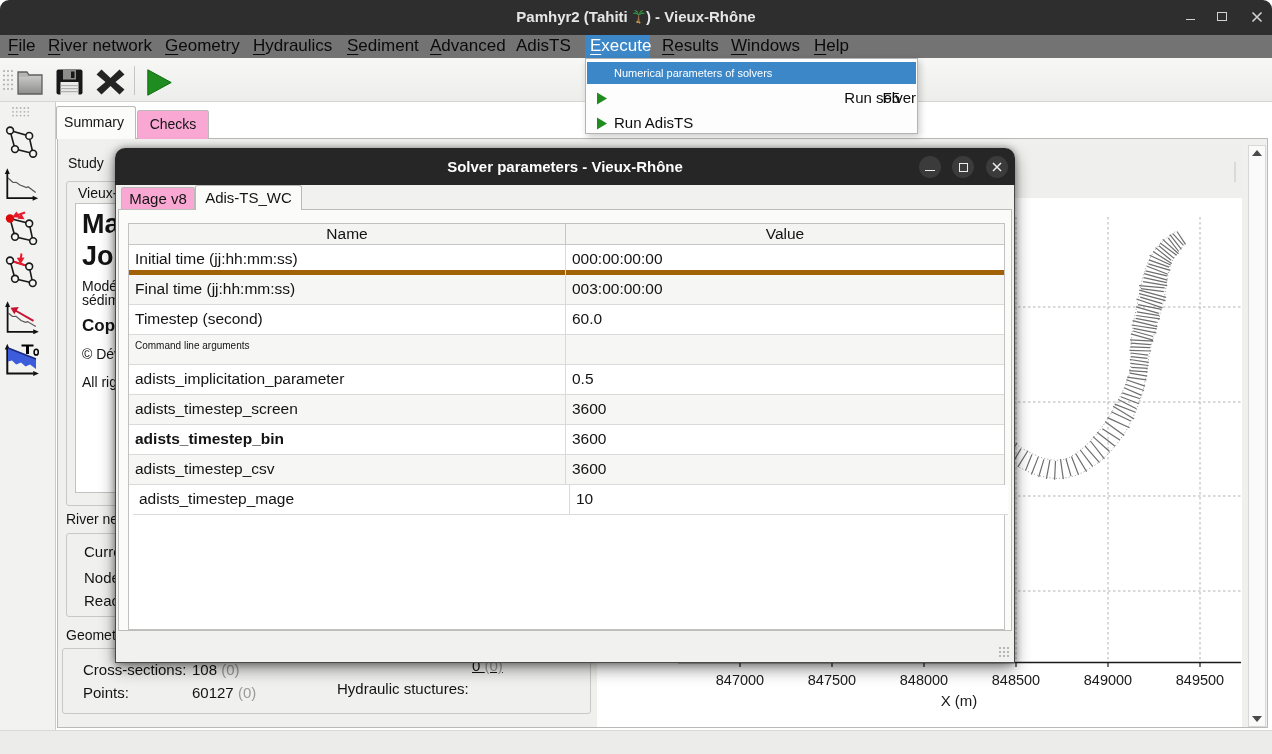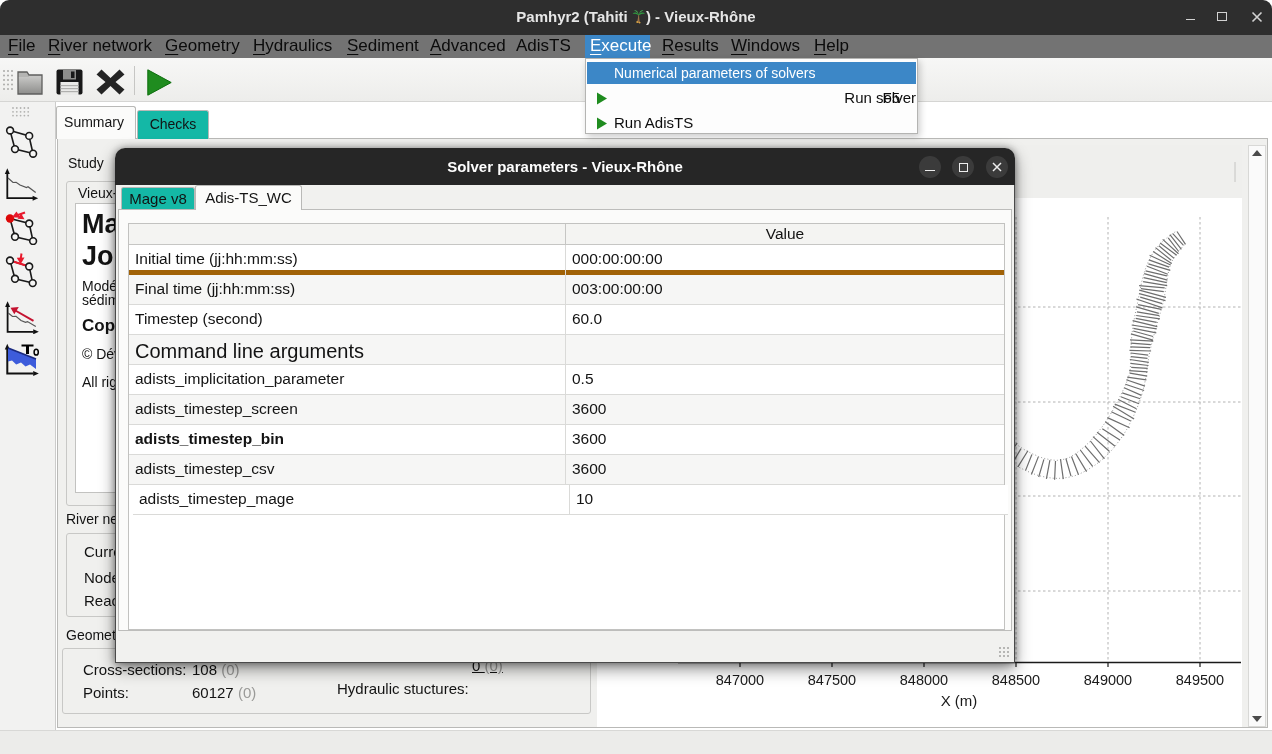--- a/index.html
+++ b/index.html
@@ -5,21 +5,21 @@
 html,body { width:1272px; height:754px; overflow:hidden; background:#fff; }
 body { font-family:"Liberation Sans", sans-serif; position:relative; font-size:15px; color:rgba(16,16,16,0.99); }
 .titlebar { position:absolute; left:0; top:0; width:1272px; height:35px; background:#2e2e2e; border-radius:9px 9px 0 0; }
 .titlebar .title { opacity:0.999; position:absolute; left:0; right:0; top:0; height:35px; line-height:34px; text-align:center; color:#e6e6e6; font-weight:bold; font-size:15px; }
 .menubar { position:absolute; left:0px; top:35px; width:1272px; height:23px; background:#737373; }
 .menubar .mi { position:absolute; top:0; height:23px; line-height:22px; font-size:17px; color:rgba(10,10,10,0.99); }
 .menubar .mi u { text-decoration:underline; text-underline-offset:2.5px; text-decoration-thickness:1px; }
 .toolbar { position:absolute; left:0px; top:58px; width:1272px; height:44px; background:linear-gradient(#f7f7f6,#ededeb); border-bottom:1px solid #d5d5d3; }
 .sidebar { position:absolute; left:0px; top:102px; width:56px; height:628px; background:#f2f2f1; border-right:1px solid #cccccb; }
 .statusbar { position:absolute; left:0; top:730px; width:1272px; height:24px; background:#ececea; border-top:1px solid #d8d8d6; }
-.tabS { position:absolute; background:#14b8a6; border:1px solid #b9b9b7; border-bottom:none; border-radius:2.5px 2.5px 0 0; text-align:center; color:rgba(17,17,17,0.99); }
+.tabS { position:absolute; background:#f9a8d4; border:1px solid #b9b9b7; border-bottom:none; border-radius:2.5px 2.5px 0 0; text-align:center; color:rgba(17,17,17,0.99); }
 .content { position:absolute; left:57px; top:138px; width:1211px; height:590px; background:#f0f0ee; border:1px solid #b9b9b7; }
 .gbox { position:absolute; border:1px solid #c8c8c6; border-radius:3px; }
 .glabel { position:absolute; font-size:15px; color:rgba(16,16,16,0.99); white-space:nowrap; }
 </style></head>
 <body>
 
 <div class="titlebar">
   <div class="title">Pamhyr2 (Tahiti <svg width="14" height="15" viewBox="0 0 14 15" style="vertical-align:-2px">
         <path d="M6.4 5.5 C6 9 5.6 12 4.8 14 L8.2 14 C7.4 12 7.1 9 7.1 5.5 Z" fill="#9a7248"></path>
         <path d="M6.8 5.6 C4.5 3.2 2.2 3.0 0.6 4.8 C3 4.3 5.2 5.0 6.8 6.2 Z" fill="#2f9e41"></path>
@@ -246,21 +246,21 @@
 <text x="419" y="540" font-size="14.5" fill="#1a1a1a" text-anchor="middle" font-family="Liberation Sans, sans-serif">848500</text>
 <line x1="511" y1="517" x2="511" y2="522" stroke="#1a1a1a" stroke-width="1.2"></line>
 <text x="511" y="540" font-size="14.5" fill="#1a1a1a" text-anchor="middle" font-family="Liberation Sans, sans-serif">849000</text>
 <line x1="603" y1="517" x2="603" y2="522" stroke="#1a1a1a" stroke-width="1.2"></line>
 <text x="603" y="540" font-size="14.5" fill="#1a1a1a" text-anchor="middle" font-family="Liberation Sans, sans-serif">849500</text>
 <text x="362" y="561" font-size="15" fill="#1a1a1a" text-anchor="middle" font-family="Liberation Sans, sans-serif">X (m)</text>
 </svg>
   </div>
 
 <div style="position:absolute;left:585px;top:58px;width:333px;height:76px;background:#fdfdfd;border:1px solid #b4b4b2;box-shadow:2px 3px 7px rgba(0,0,0,0.2);z-index:20;">
-  <div style="position:absolute;left:1px;top:3px;width:329px;height:22px;background:#3c87c7;color:#fff;opacity:0.999;line-height:22px;font-size:14px;"><span style="margin-left:27px;">Numerical parameters of solvers</span></div>
+  <div style="position:absolute;left:1px;top:3px;width:329px;height:22px;background:#3c87c7;color:#fff;opacity:0.999;line-height:22px;font-size:11px;"><span style="margin-left:27px;">Numerical parameters of solvers</span></div>
   <div style="position:absolute;left:1px;top:27px;width:329px;height:24px;line-height:24px;font-size:15px;color:rgba(10,10,10,0.99);text-align:right;">
     <svg width="12" height="13" style="position:absolute;left:9px;top:6px;">
         <path d="M1 0.5 L11 6.5 L1 12.5 Z" fill="#1f8c1f"></path>
       </svg>
     <span style="margin-left:27px;">Run solver</span><span style="position:absolute;right:16px;">F5</span>
   </div>
   <div style="position:absolute;left:1px;top:52px;width:329px;height:24px;line-height:24px;font-size:15px;color:rgba(10,10,10,0.99);">
     <svg width="12" height="13" style="position:absolute;left:9px;top:6px;">
         <path d="M1 0.5 L11 6.5 L1 12.5 Z" fill="#1f8c1f"></path>
       </svg>
@@ -282,40 +282,41 @@
           <path d="M2 2 L10 10 M10 2 L2 10" stroke="#ededed" stroke-width="1.5"></path>
         </svg>
       </div>
   </div>
   <div style="position:absolute;left:0;top:37px;width:900px;height:478px;background:#f1f1ef;border:1px solid #4a4a4a;border-top:none;">
     <div class="tabS" style="left:5px;top:2px;width:74px;height:23px;line-height:22px;font-size:15px;">Mage v8</div>
     <div class="tabS" style="left:79px;top:0px;width:107px;height:25px;line-height:24px;font-size:15px;background:#fbfbfa;z-index:2;">Adis-TS_WC</div>
     <div style="position:absolute;left:2px;top:24px;width:894px;height:422px;background:#fbfbfa;border:1px solid #bdbdbb;">
       <div style="position:absolute;left:9px;top:13px;width:877px;height:407px;border:1px solid #c2c2c0;background:#fff;">
         <div style="position:absolute;left:0;top:0;width:875px;height:21px;background:#f4f4f2;border-bottom:1px solid #c6c6c4;">
+          <div style="position:absolute;left:0;top:1px;width:436px;text-align:center;font-size:15.5px;">Name</div>
           <div style="position:absolute;left:437px;top:1px;width:438px;text-align:center;font-size:15.5px;">Value</div>
           <div style="position:absolute;left:436px;top:0;width:1px;height:21px;background:#c6c6c4;"></div>
         </div>
         <div style="position:absolute;left:0;top:21px;width:875px;height:30px;background:#fff;border-bottom:5px solid #a16207;">
             <div style="position:absolute;left:6px;top:5px;font-size:15.5px;">Initial time (jj:hh:mm:ss)</div>
             <div style="position:absolute;left:443px;top:5px;font-size:15.5px;">000:00:00:00</div>
             <div style="position:absolute;left:436px;top:0;width:1px;height:30px;background:#dadad8;"></div>
           </div>
           <div style="position:absolute;left:0;top:51px;width:875px;height:30px;background:#f6f6f5;border-bottom:1px solid #dadad8;">
             <div style="position:absolute;left:6px;top:5px;font-size:15.5px;">Final time (jj:hh:mm:ss)</div>
             <div style="position:absolute;left:443px;top:5px;font-size:15.5px;">003:00:00:00</div>
             <div style="position:absolute;left:436px;top:0;width:1px;height:30px;background:#dadad8;"></div>
           </div>
           <div style="position:absolute;left:0;top:81px;width:875px;height:30px;background:#fff;border-bottom:1px solid #dadad8;">
             <div style="position:absolute;left:6px;top:5px;font-size:15.5px;">Timestep (second)</div>
             <div style="position:absolute;left:443px;top:5px;font-size:15.5px;">60.0</div>
             <div style="position:absolute;left:436px;top:0;width:1px;height:30px;background:#dadad8;"></div>
           </div>
           <div style="position:absolute;left:0;top:111px;width:875px;height:30px;background:#f6f6f5;border-bottom:1px solid #dadad8;">
-            <div style="position:absolute;left:6px;top:5px;font-size:20px;">Command line arguments</div>
+            <div style="position:absolute;left:6px;top:5px;font-size:10px;">Command line arguments</div>
             <div style="position:absolute;left:443px;top:5px;font-size:15.5px;"></div>
             <div style="position:absolute;left:436px;top:0;width:1px;height:30px;background:#dadad8;"></div>
           </div>
           <div style="position:absolute;left:0;top:141px;width:875px;height:30px;background:#fff;border-bottom:1px solid #dadad8;">
             <div style="position:absolute;left:6px;top:5px;font-size:15.5px;">adists_implicitation_parameter</div>
             <div style="position:absolute;left:443px;top:5px;font-size:15.5px;">0.5</div>
             <div style="position:absolute;left:436px;top:0;width:1px;height:30px;background:#dadad8;"></div>
           </div>
           <div style="position:absolute;left:0;top:171px;width:875px;height:30px;background:#f6f6f5;border-bottom:1px solid #dadad8;">
             <div style="position:absolute;left:6px;top:5px;font-size:15.5px;">adists_timestep_screen</div>

